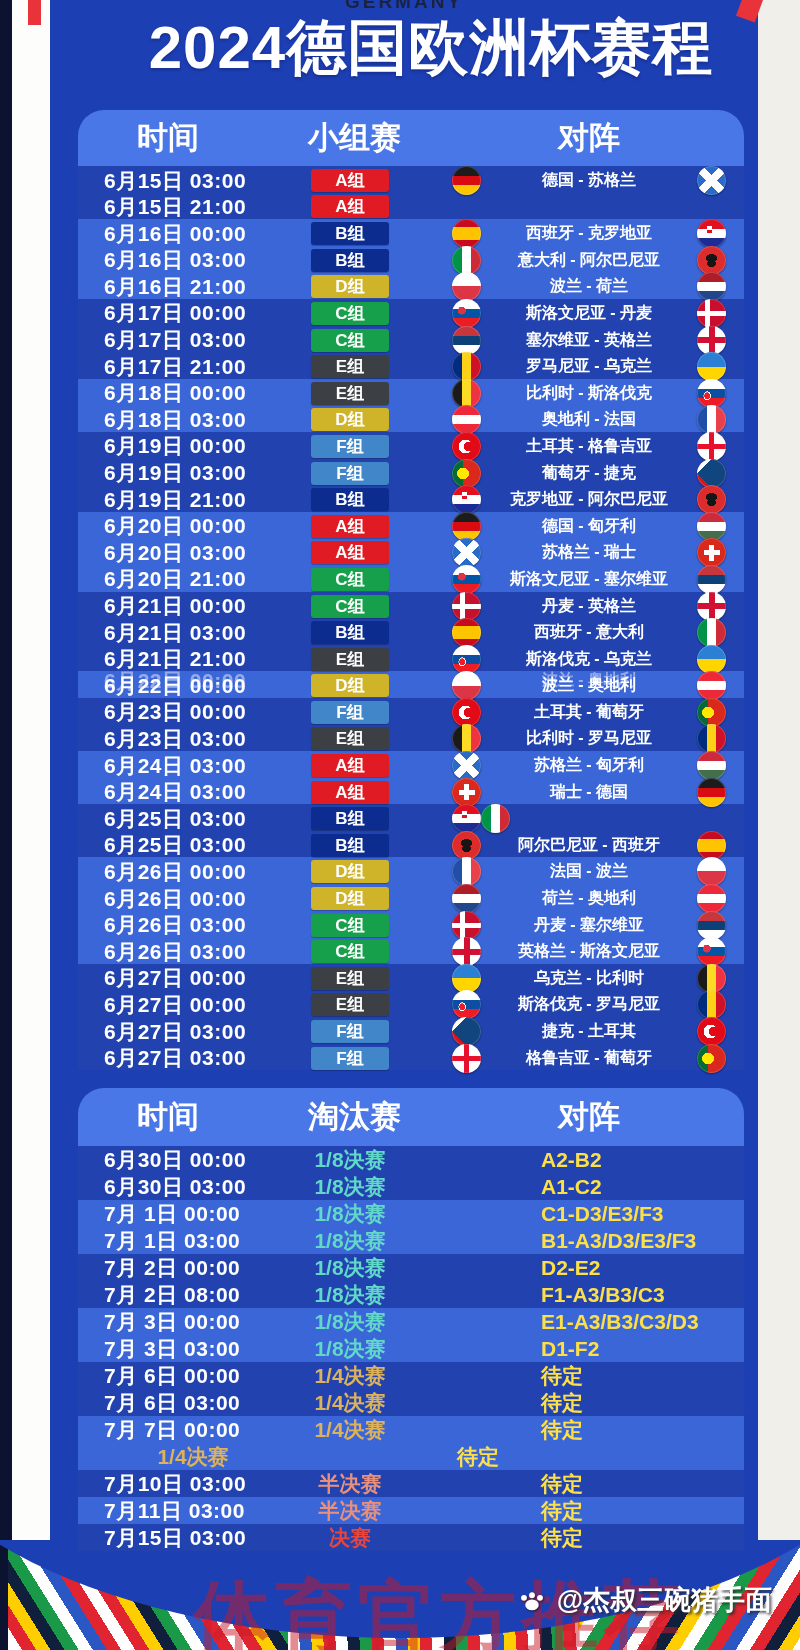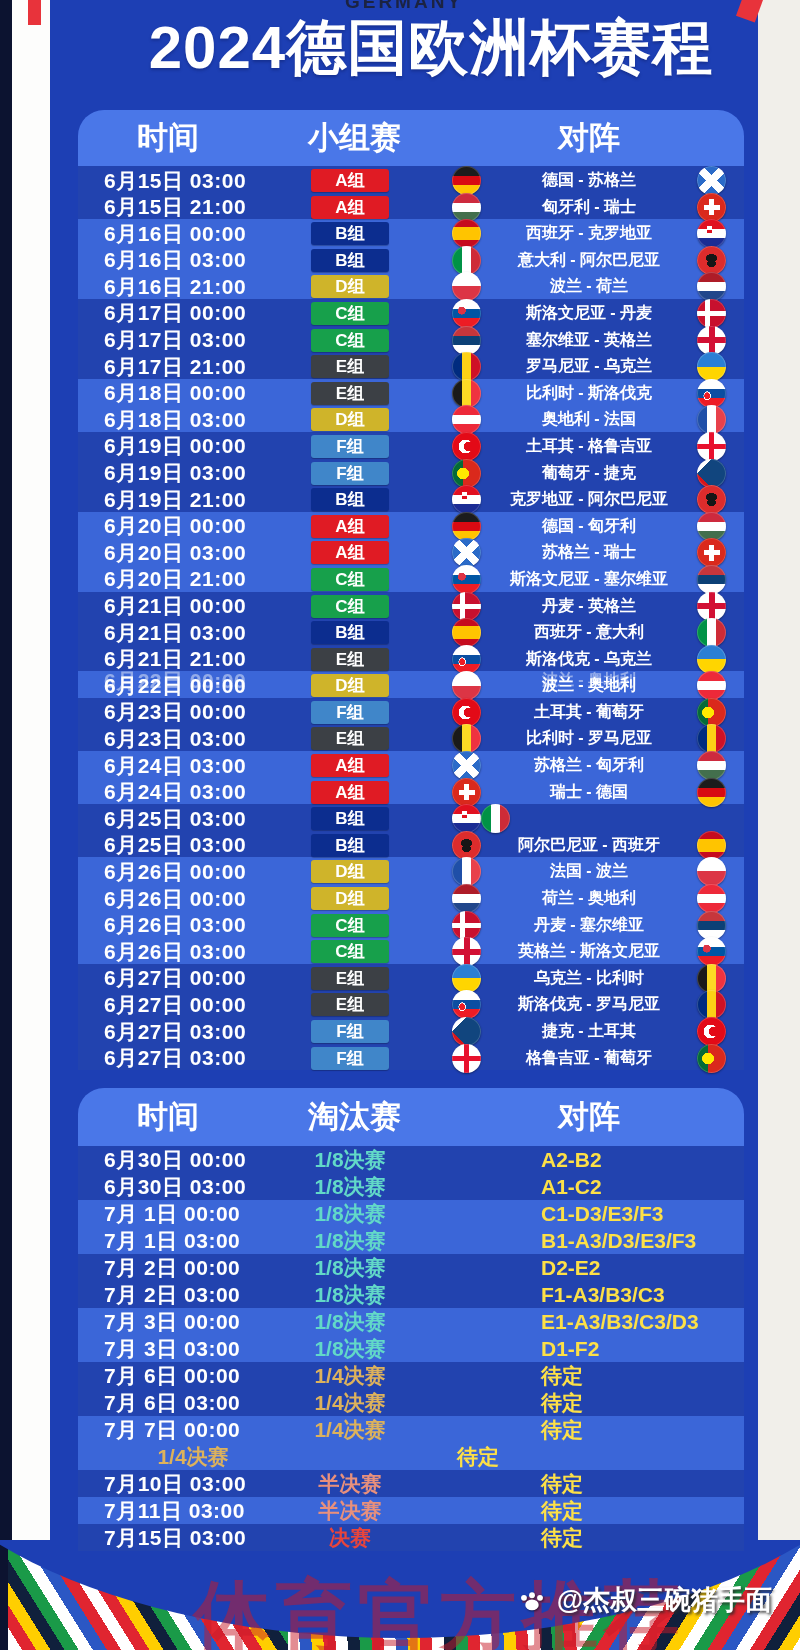--- a/index.html
+++ b/index.html
@@ -134,25 +134,20 @@
     <div class="badge" style="background: rgb(224, 27, 36);">A组</div>
     <div class="cell-match">
       <div class="flag f-de"></div>
       <div class="m-text">德国 - 苏格兰</div>
       <div class="flag f-sct"></div>
     </div>
   </div>
       <div class="row dark">
     <div class="cell-time">6月15日 21:00</div>
     <div class="badge" style="background: rgb(224, 27, 36);">A组</div>
-    <div class="cell-match">
-      <div class="flag f-hu"></div>
-      <div class="m-text">匈牙利 - 瑞士</div>
-      <div class="flag f-ch"></div>
-    </div>
   </div>
       <div class="row light">
     <div class="cell-time">6月16日 00:00</div>
     <div class="badge" style="background: rgb(12, 45, 143);">B组</div>
     <div class="cell-match">
       <div class="flag f-es"></div>
       <div class="m-text">西班牙 - 克罗地亚</div>
       <div class="flag f-hr"></div>
     </div>
   </div>
@@ -463,21 +458,21 @@
     <div class="cell-time">7月 1日 03:00</div>
     <div class="stage-label" style="color: rgb(98, 217, 200);">1/8决赛</div>
     <div class="ko-val">B1-A3/D3/E3/F3</div>
   </div>
       <div class="row dark">
     <div class="cell-time">7月 2日 00:00</div>
     <div class="stage-label" style="color: rgb(98, 217, 200);">1/8决赛</div>
     <div class="ko-val">D2-E2</div>
   </div>
       <div class="row dark">
-    <div class="cell-time">7月 2日 03:00</div>
+    <div class="cell-time">7月 2日 08:00</div>
     <div class="stage-label" style="color: rgb(98, 217, 200);">1/8决赛</div>
     <div class="ko-val">F1-A3/B3/C3</div>
   </div>
       <div class="row light">
     <div class="cell-time">7月 3日 00:00</div>
     <div class="stage-label" style="color: rgb(98, 217, 200);">1/8决赛</div>
     <div class="ko-val">E1-A3/B3/C3/D3</div>
   </div>
       <div class="row light">
     <div class="cell-time">7月 3日 03:00</div>

